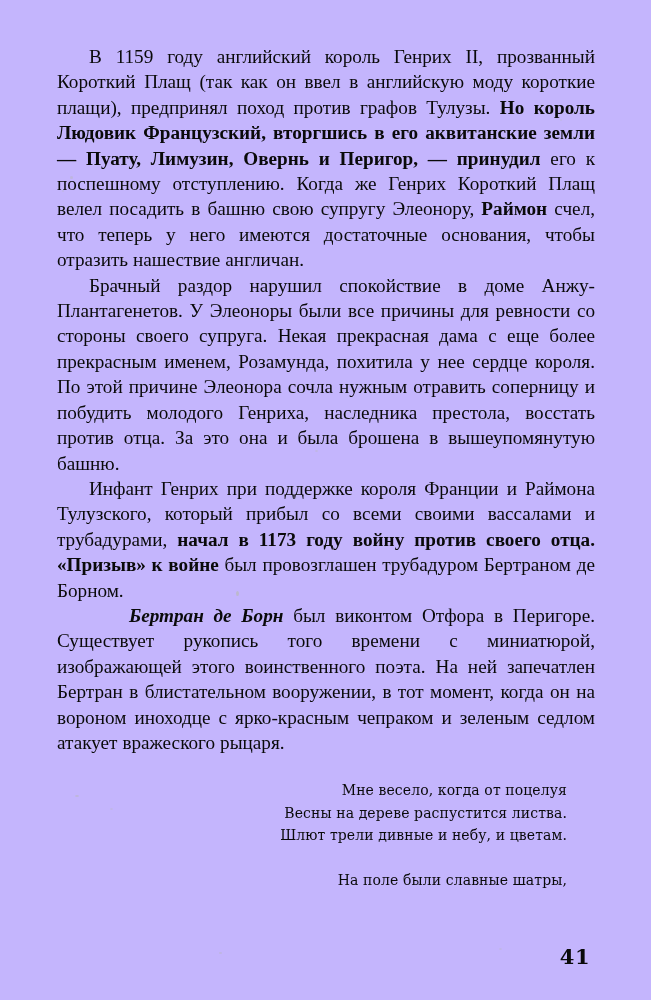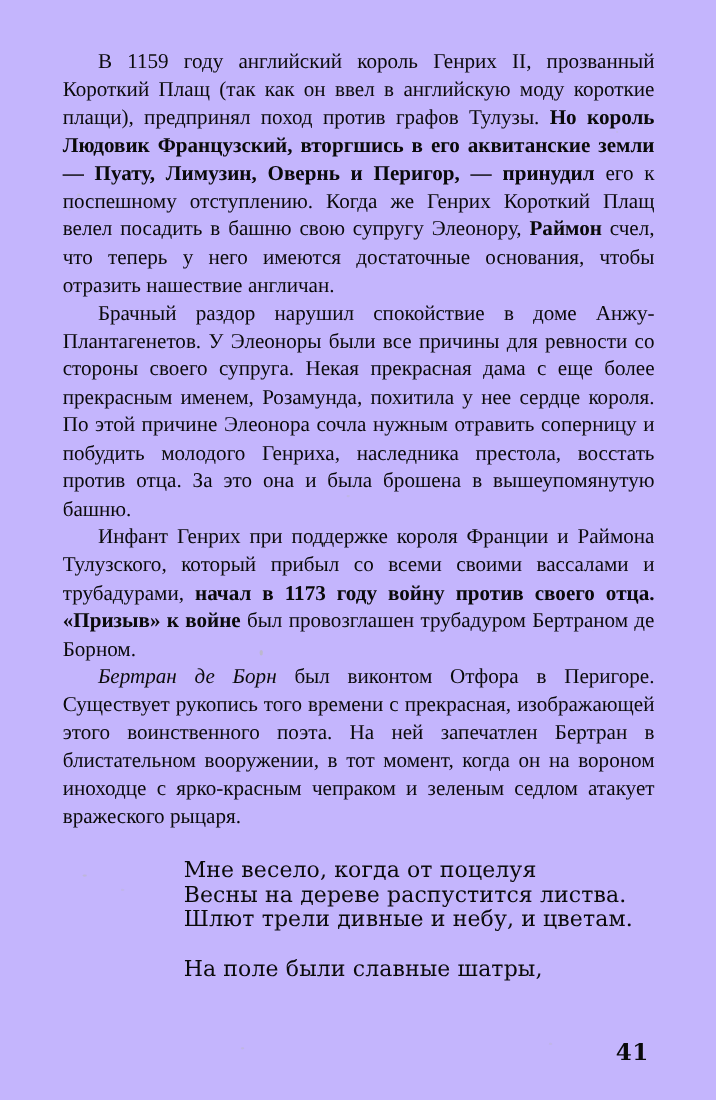--- a/index.html
+++ b/index.html
@@ -47,33 +47,34 @@
   p.para + p.para {
     margin-top: 0;
   }
 
   
   p.para.spaced-before {
     margin-top: 29px;
   }
 
   .b { font-weight: bold; }
-  .bi { font-weight: normal; font-style: italic; }
+  .bi { font-weight: bold; font-style: italic; margin-left: 40px; }
 
   
   .verse {
     position: absolute;
     left: 167px;
     top: 779px;
     width: 400px;
     font-family: "DejaVu Serif", "Liberation Serif", serif;
-    font-size: 20px;
+    font-size: 14px;
     line-height: 22.6px;
     color: #0a0a0a;
     letter-spacing: 0.1px;
+    text-align: right;
   }
 
   .verse .stanza { margin: 0; }
   .verse .stanza + .stanza { margin-top: 22px; }
   .verse .vline { white-space: pre; display: block; }
 
   
   .folio {
     position: absolute;
     right: 61px;
@@ -109,21 +110,21 @@
 
     <p class="para">
       <span>Брачный раздор нарушил спокойствие в доме Анжу-Плантагенетов. У Элеоноры были все причины для ревности со стороны своего супруга. Некая прекрасная дама с еще более прекрасным именем, Розамунда, похитила у нее сердце короля. По этой причине Элеонора сочла нужным отравить соперницу и побудить молодого Генриха, наследника престола, восстать против отца. За это она и была брошена в вышеупомянутую башню.</span>
     </p>
 
     <p class="para">
       <span>Инфант Генрих при поддержке короля Франции и Раймона Тулузского, который прибыл со всеми своими вассалами и трубадурами, </span><span class="b">начал в 1173 году войну против своего отца. «Призыв» к войне</span><span> был провозглашен трубадуром Бертраном де Борном.</span>
     </p>
 
     <p class="para spaced-before">
-      <span class="bi">Бертран де Борн</span><span> был виконтом Отфора в Перигоре. Существует рукопись того времени с прекрасная, изображающей этого воинственного поэта. На ней запечатлен Бертран в блистательном вооружении, </span><span>в тот момент, когда он на вороном иноходце с ярко-красным чепраком и зеленым седлом атакует вражеского рыцаря.</span>
+      <span class="bi">Бертран де Борн</span><span> был виконтом Отфора в Перигоре. Существует рукопись того времени с миниатюрой, изображающей этого воинственного поэта. На ней запечатлен Бертран в блистательном вооружении, </span><span>в тот момент, когда он на вороном иноходце с ярко-красным чепраком и зеленым седлом атакует вражеского рыцаря.</span>
     </p>
 
   </div>
 
   <div class="verse">
 
     <div class="stanza">
       <span class="vline">Мне весело, когда от поцелуя</span>
       <span class="vline">Весны на дереве распустится листва.</span>
       <span class="vline">Шлют трели дивные и небу, и цветам.</span>

